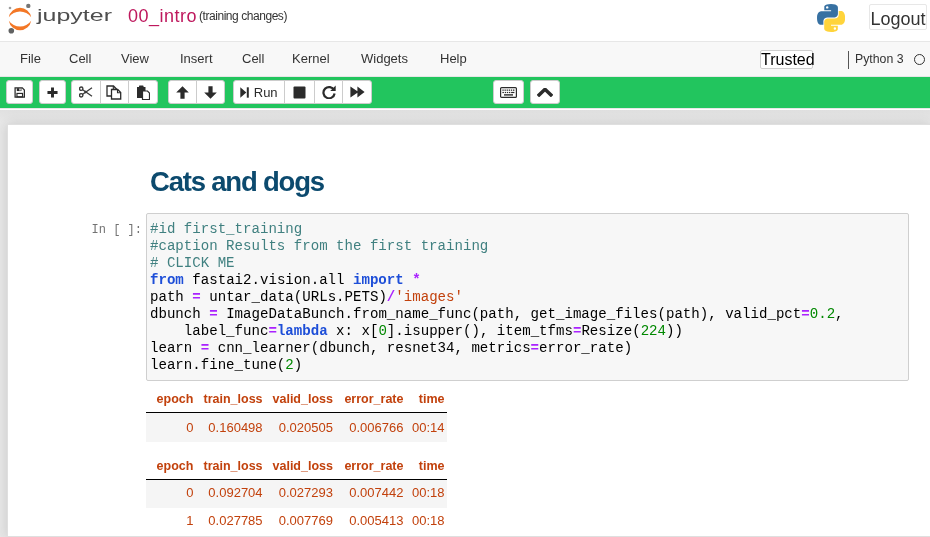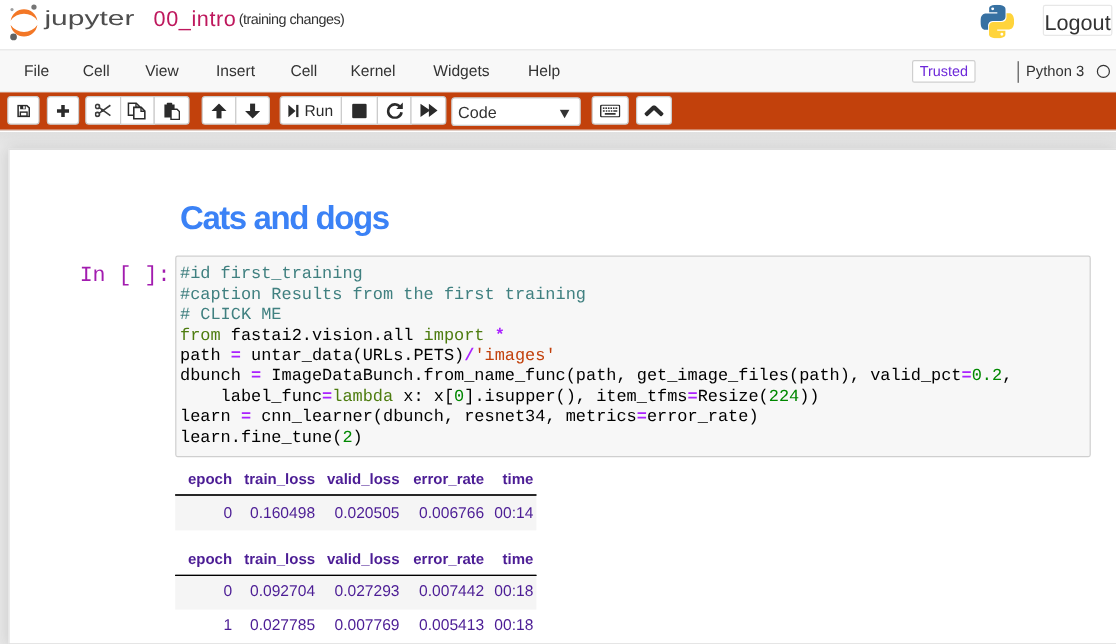--- a/index.html
+++ b/index.html
@@ -8,52 +8,52 @@
 
 
 #hdr { position:absolute; left:0; top:0; width:930px; height:41px; background:#fff; }
 #title { position:absolute; left:128px; top:6px; font-size:18px; letter-spacing:0.5px; line-height:21px; color:#be185d; }
 #chk { position:absolute; left:199px; top:9px; font-size:12px; letter-spacing:-0.45px; color:#333; }
 #logout { position:absolute; left:869px; top:4px; width:58px; height:26px; border:1px solid #e7e7e7; border-radius:2px; background:#fff; font-size:18px; color:#333; text-align:center; line-height:28px; }
 
 
 #menubar { position:absolute; left:0; top:41px; width:930px; height:36px; background:#f8f8f8; border-top:1px solid #e7e7e7; border-bottom:1px solid #e7e7e7; }
 #menubar .mi { position:absolute; top:0; height:34px; line-height:34px; font-size:13px; color:#333; }
-#trusted { position:absolute; left:760px; top:8px; width:53px; height:19px; border:1px solid #cfcfcf; border-radius:2px; background:#fff; font-size:12px; color:#6d28d9; text-align:center; line-height:17px; }
+#trusted { position:absolute; left:760px; top:8px; width:53px; height:19px; border:1px solid #cfcfcf; border-radius:2px; background:#fff; font-size:16px; color:#000000; text-align:center; line-height:17px; }
 #ksep { position:absolute; left:848px; top:8.8px; width:1.3px; height:18px; background:#555; }
 #kname { position:absolute; left:855px; top:0; height:34px; line-height:34px; font-size:12.3px; color:#333; }
 #kind { position:absolute; left:914px; top:12px; width:11.3px; height:11.3px; border:1.8px solid #333; border-radius:50%; background:#f8f8f8; }
 
 
-#toolbar { position:absolute; left:0; top:77px; width:930px; height:32px; background:#c2410c; border-bottom:1px solid #e7e7e7; }
+#toolbar { position:absolute; left:0; top:77px; width:930px; height:32px; background:#22c55e; border-bottom:1px solid #e7e7e7; }
 .btn { position:absolute; top:3px; height:24px; background:#fff; border:1px solid #ccc; border-radius:3px; color:#333; display:flex; align-items:center; justify-content:center; }
 .grp { position:absolute; top:3px; height:24px; display:flex; }
 .grp .b { height:24px; background:#fff; border:1px solid #ccc; margin-left:-1px; display:flex; align-items:center; justify-content:center; }
 .grp .b:first-child { margin-left:0; border-top-left-radius:3px; border-bottom-left-radius:3px; }
 .grp .b:last-child { border-top-right-radius:3px; border-bottom-right-radius:3px; }
 #celltype { position:absolute; left:375.7px; top:3.5px; width:108.7px; height:24px; border:1px solid #ccc; border-radius:3px; background:#fff; font-size:13.5px; color:#333; }
 #celltype .lbl { position:absolute; left:5px; top:4px; }
 
 
 #site { position:absolute; left:0; top:110px; width:930px; height:427px; background:linear-gradient(to bottom,#e0e0e0 0,#e9e9e9 12px,#e9e9e9 100%); }
 #nbc { position:absolute; left:7px; top:14px; width:923px; height:413px; background:#fff; border:1px solid #dfdfdf; border-right:none; box-shadow:0 0 12px 1px rgba(87,87,87,0.2); }
 
-h1#heading { position:absolute; left:150px; top:168px; font-size:27.5px; font-weight:bold; letter-spacing:-1.2px; line-height:1; color:#3b82f6; font-family:"Liberation Sans",sans-serif; }
-
-#prompt { position:absolute; left:60px; top:223px; width:82px; text-align:right; font-family:"Liberation Mono",monospace; font-size:18px; line-height:14px; color:#a21caf; }
+h1#heading { position:absolute; left:150px; top:168px; font-size:27.5px; font-weight:bold; letter-spacing:-1.2px; line-height:1; color:#0c4a6e; font-family:"Liberation Sans",sans-serif; }
+
+#prompt { position:absolute; left:60px; top:223px; width:82px; text-align:right; font-family:"Liberation Mono",monospace; font-size:12px; line-height:14px; color:#737373; }
 #inputbox { position:absolute; left:146px; top:213px; width:763px; height:168px; background:#f7f7f7; border:1px solid #cfcfcf; border-radius:2px; }
 #code { position:absolute; left:3px; top:7px; font-family:"Liberation Mono",monospace; font-size:14.1px; line-height:17px; color:#000; white-space:pre; }
 .cm { color:#408080; }
-.kw { color:#4d7c0f; font-weight:normal; }
+.kw { color:#1d4ed8; font-weight:bold; }
 .op { color:#AA22FF; font-weight:bold; }
 .st { color:#c2410c; }
 .nm { color:#080; }
 
 
-table.df { position:absolute; border-collapse:collapse; font-size:13px; color:#4c1d95; }
+table.df { position:absolute; border-collapse:collapse; font-size:13px; color:#c2410c; }
 table.df th { font-weight:bold; font-size:12.5px; text-align:right; padding:5px 7px 6px 0; border-bottom:1px solid #000; }
 table.df td { text-align:right; padding:7px 7px 7px 0; }
 #t2 td { padding:5px 7px 8px 0; }
 table.df tr.odd { background:#f5f5f5; }
 #t1 { left:146px; top:387px; }
 #t2 { left:146px; top:453.5px; }
 </style>
 </head>
 <body>
 
@@ -160,26 +160,20 @@
           <path d="M 12.1 5.2 A 5.6 5.6 0 1 0 12.6 8.5" fill="none" stroke="#2b2b2b" stroke-width="2.2"></path>
           <path d="M 8.2 5.9 H 13.7 V 0.4 Z" fill="#2b2b2b"></path>
         </svg>
     </div>
     <div class="b" style="width:29.4px;">
       <svg width="15" height="12" viewBox="0 0 15 12">
           <path d="M0.4 0.4 L7.4 5.3 V0.4 L14.6 6 L7.4 11.6 V6.7 L0.4 11.6 Z" fill="#2b2b2b"></path>
         </svg>
     </div>
   </div>
-  <div id="celltype">
-      <span class="lbl">Code</span>
-    <svg width="9" height="8" viewBox="0 0 9 8" style="position:absolute; right:8px; top:9px;">
-        <path d="M0.5 0.5 h8 L4.5 7.5 Z" fill="#333"></path>
-      </svg>
-  </div>
   <div class="btn" style="left:492.8px; width:31px;">
     <svg width="17" height="11" viewBox="0 0 17 11">
         <rect x="0.6" y="0.6" width="15.8" height="9.8" rx="1" fill="none" stroke="#2b2b2b" stroke-width="1.2"></rect>
         <g fill="#2b2b2b">
           <rect x="2.4" y="2.5" width="1.3" height="1.3"></rect>
           <rect x="4.5" y="2.5" width="1.3" height="1.3"></rect>
           <rect x="6.6" y="2.5" width="1.3" height="1.3"></rect>
           <rect x="8.7" y="2.5" width="1.3" height="1.3"></rect>
           <rect x="10.8" y="2.5" width="1.3" height="1.3"></rect>
           <rect x="12.9" y="2.5" width="1.5" height="1.3"></rect>

